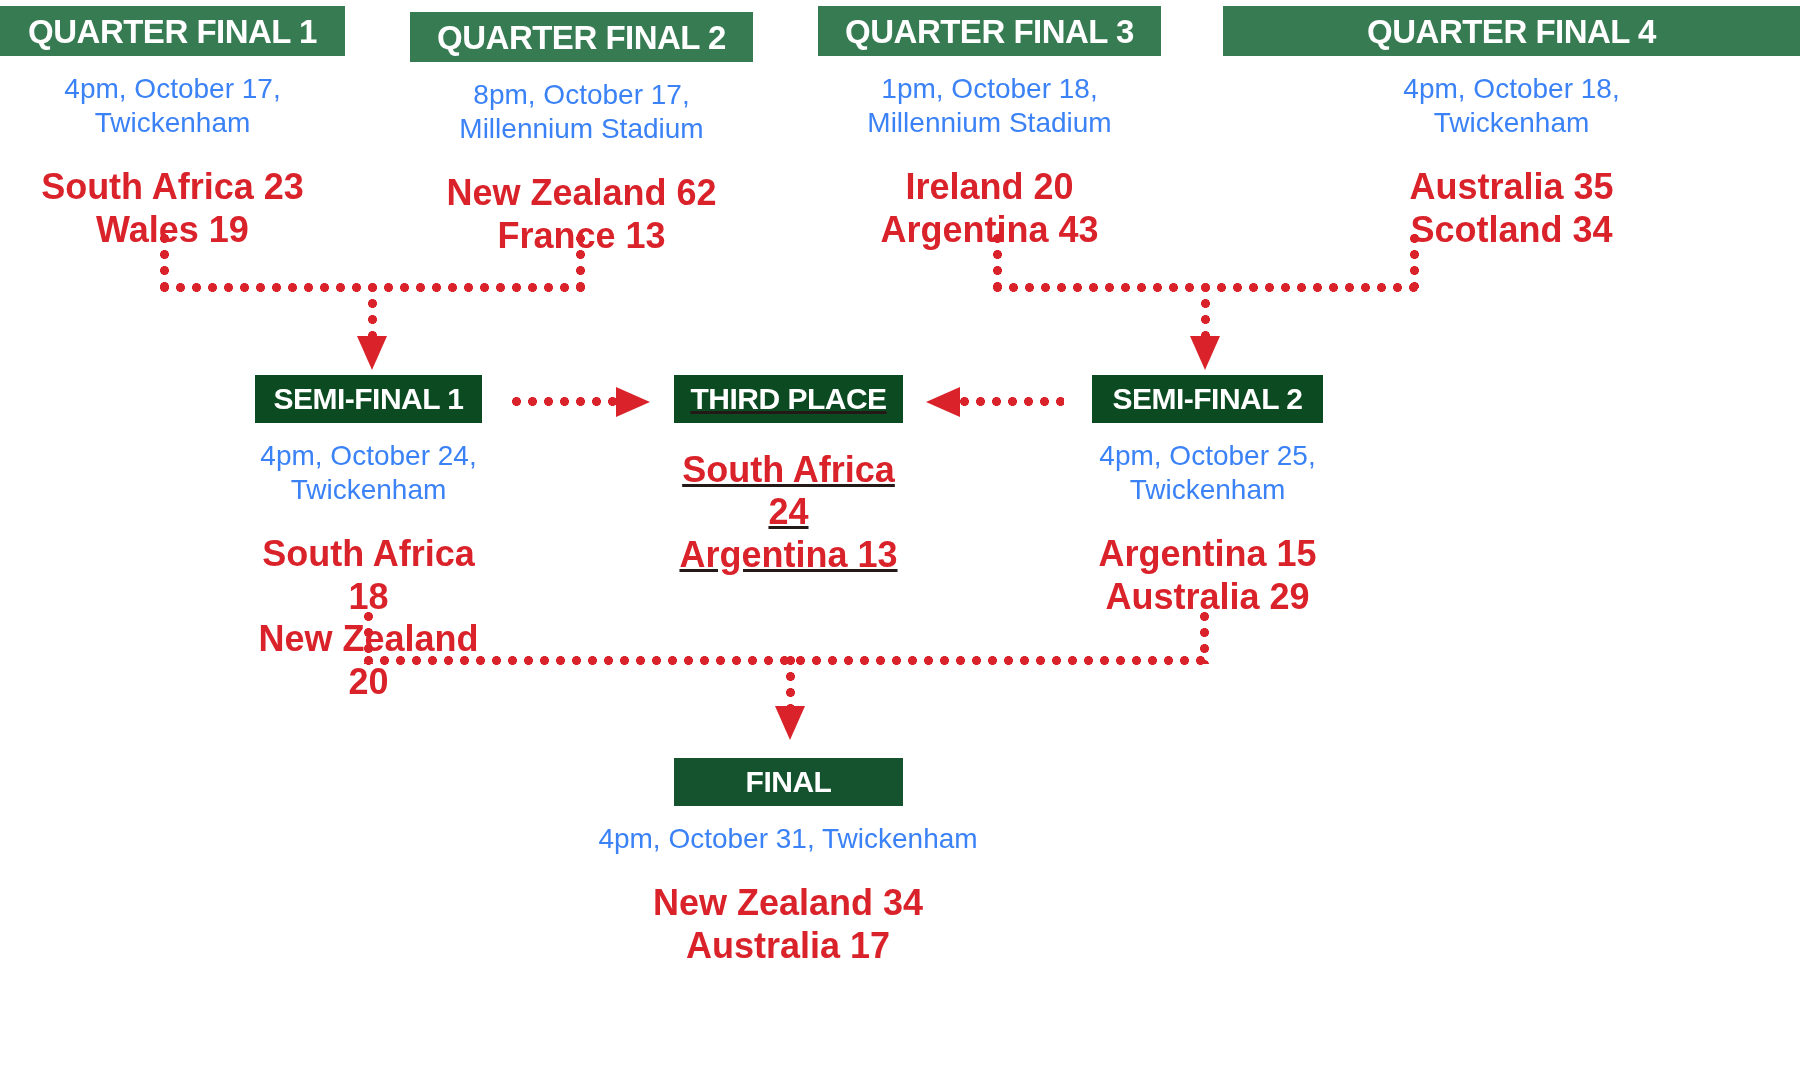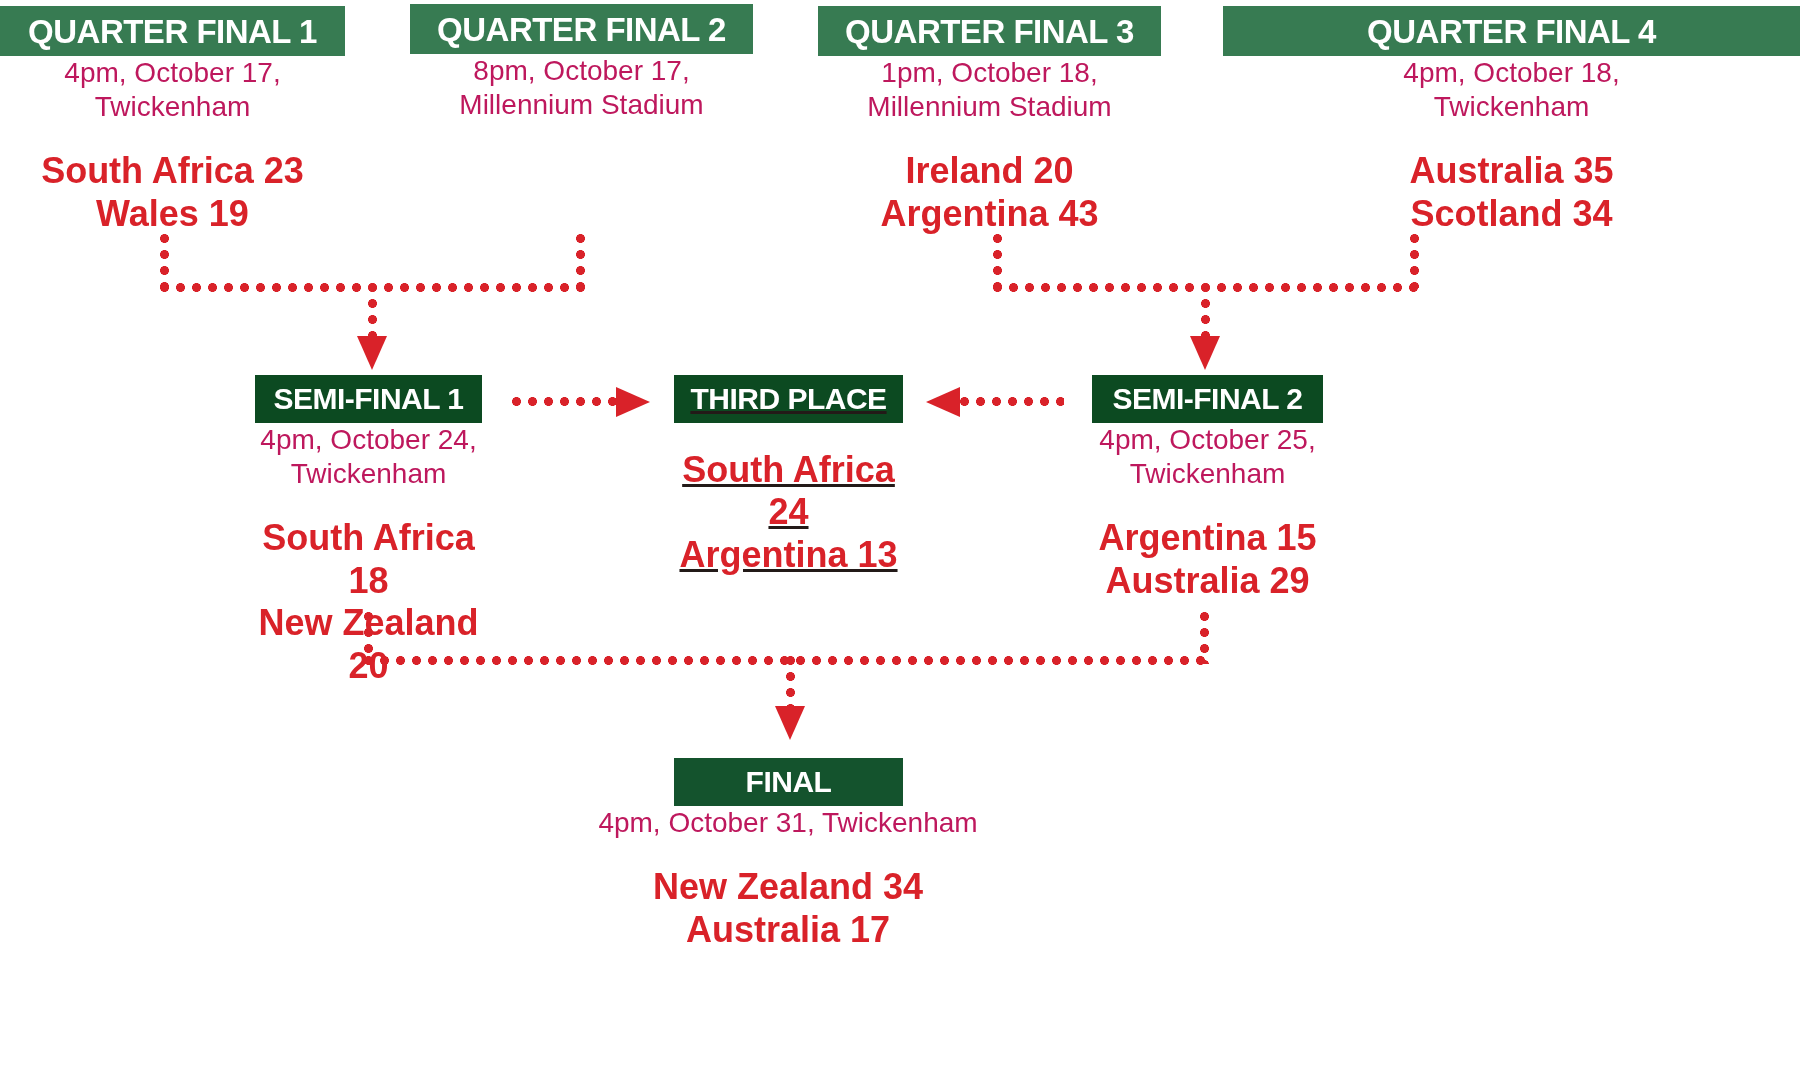--- a/index.html
+++ b/index.html
@@ -47,23 +47,24 @@
     font-size: 30px;
     height: 48px;
   }
   .header-final {
     background: #14532d;
     font-size: 30px;
     height: 48px;
   }
 
   .match-info {
+    margin-top: 16px;
     font-size: 28px;
     line-height: 1.22;
-    color: #be185d;
+    color: #3b82f6;
     white-space: pre-line;
   }
   .match-score {
     margin-top: 26px;
     font-size: 36px;
     font-weight: bold;
     line-height: 1.18;
     color: #d92229;
     white-space: pre-line;
   }
@@ -148,24 +149,26 @@
   </div>
 
   <div class="match" style="left:0px; top:6px; width:345px;">
     <div class="match-header header-qf">QUARTER FINAL 1</div>
     <div class="match-info">4pm, October 17,
 Twickenham</div>
     <div class="match-score">South Africa 23
 Wales 19</div>
   </div>
 
-  <div class="match" style="left:410px; top:4px; width:343px;">
+  <div class="match" style="left:410px; top:12px; width:343px;">
     <div class="match-header header-qf">QUARTER FINAL 2</div>
     <div class="match-info">8pm, October 17,
 Millennium Stadium</div>
+    <div class="match-score">New Zealand 62
+France 13</div>
   </div>
 
   <div class="match" style="left:818px; top:6px; width:343px;">
     <div class="match-header header-qf">QUARTER FINAL 3</div>
     <div class="match-info">1pm, October 18,
 Millennium Stadium</div>
     <div class="match-score">Ireland  20
 Argentina 43</div>
   </div>
 

